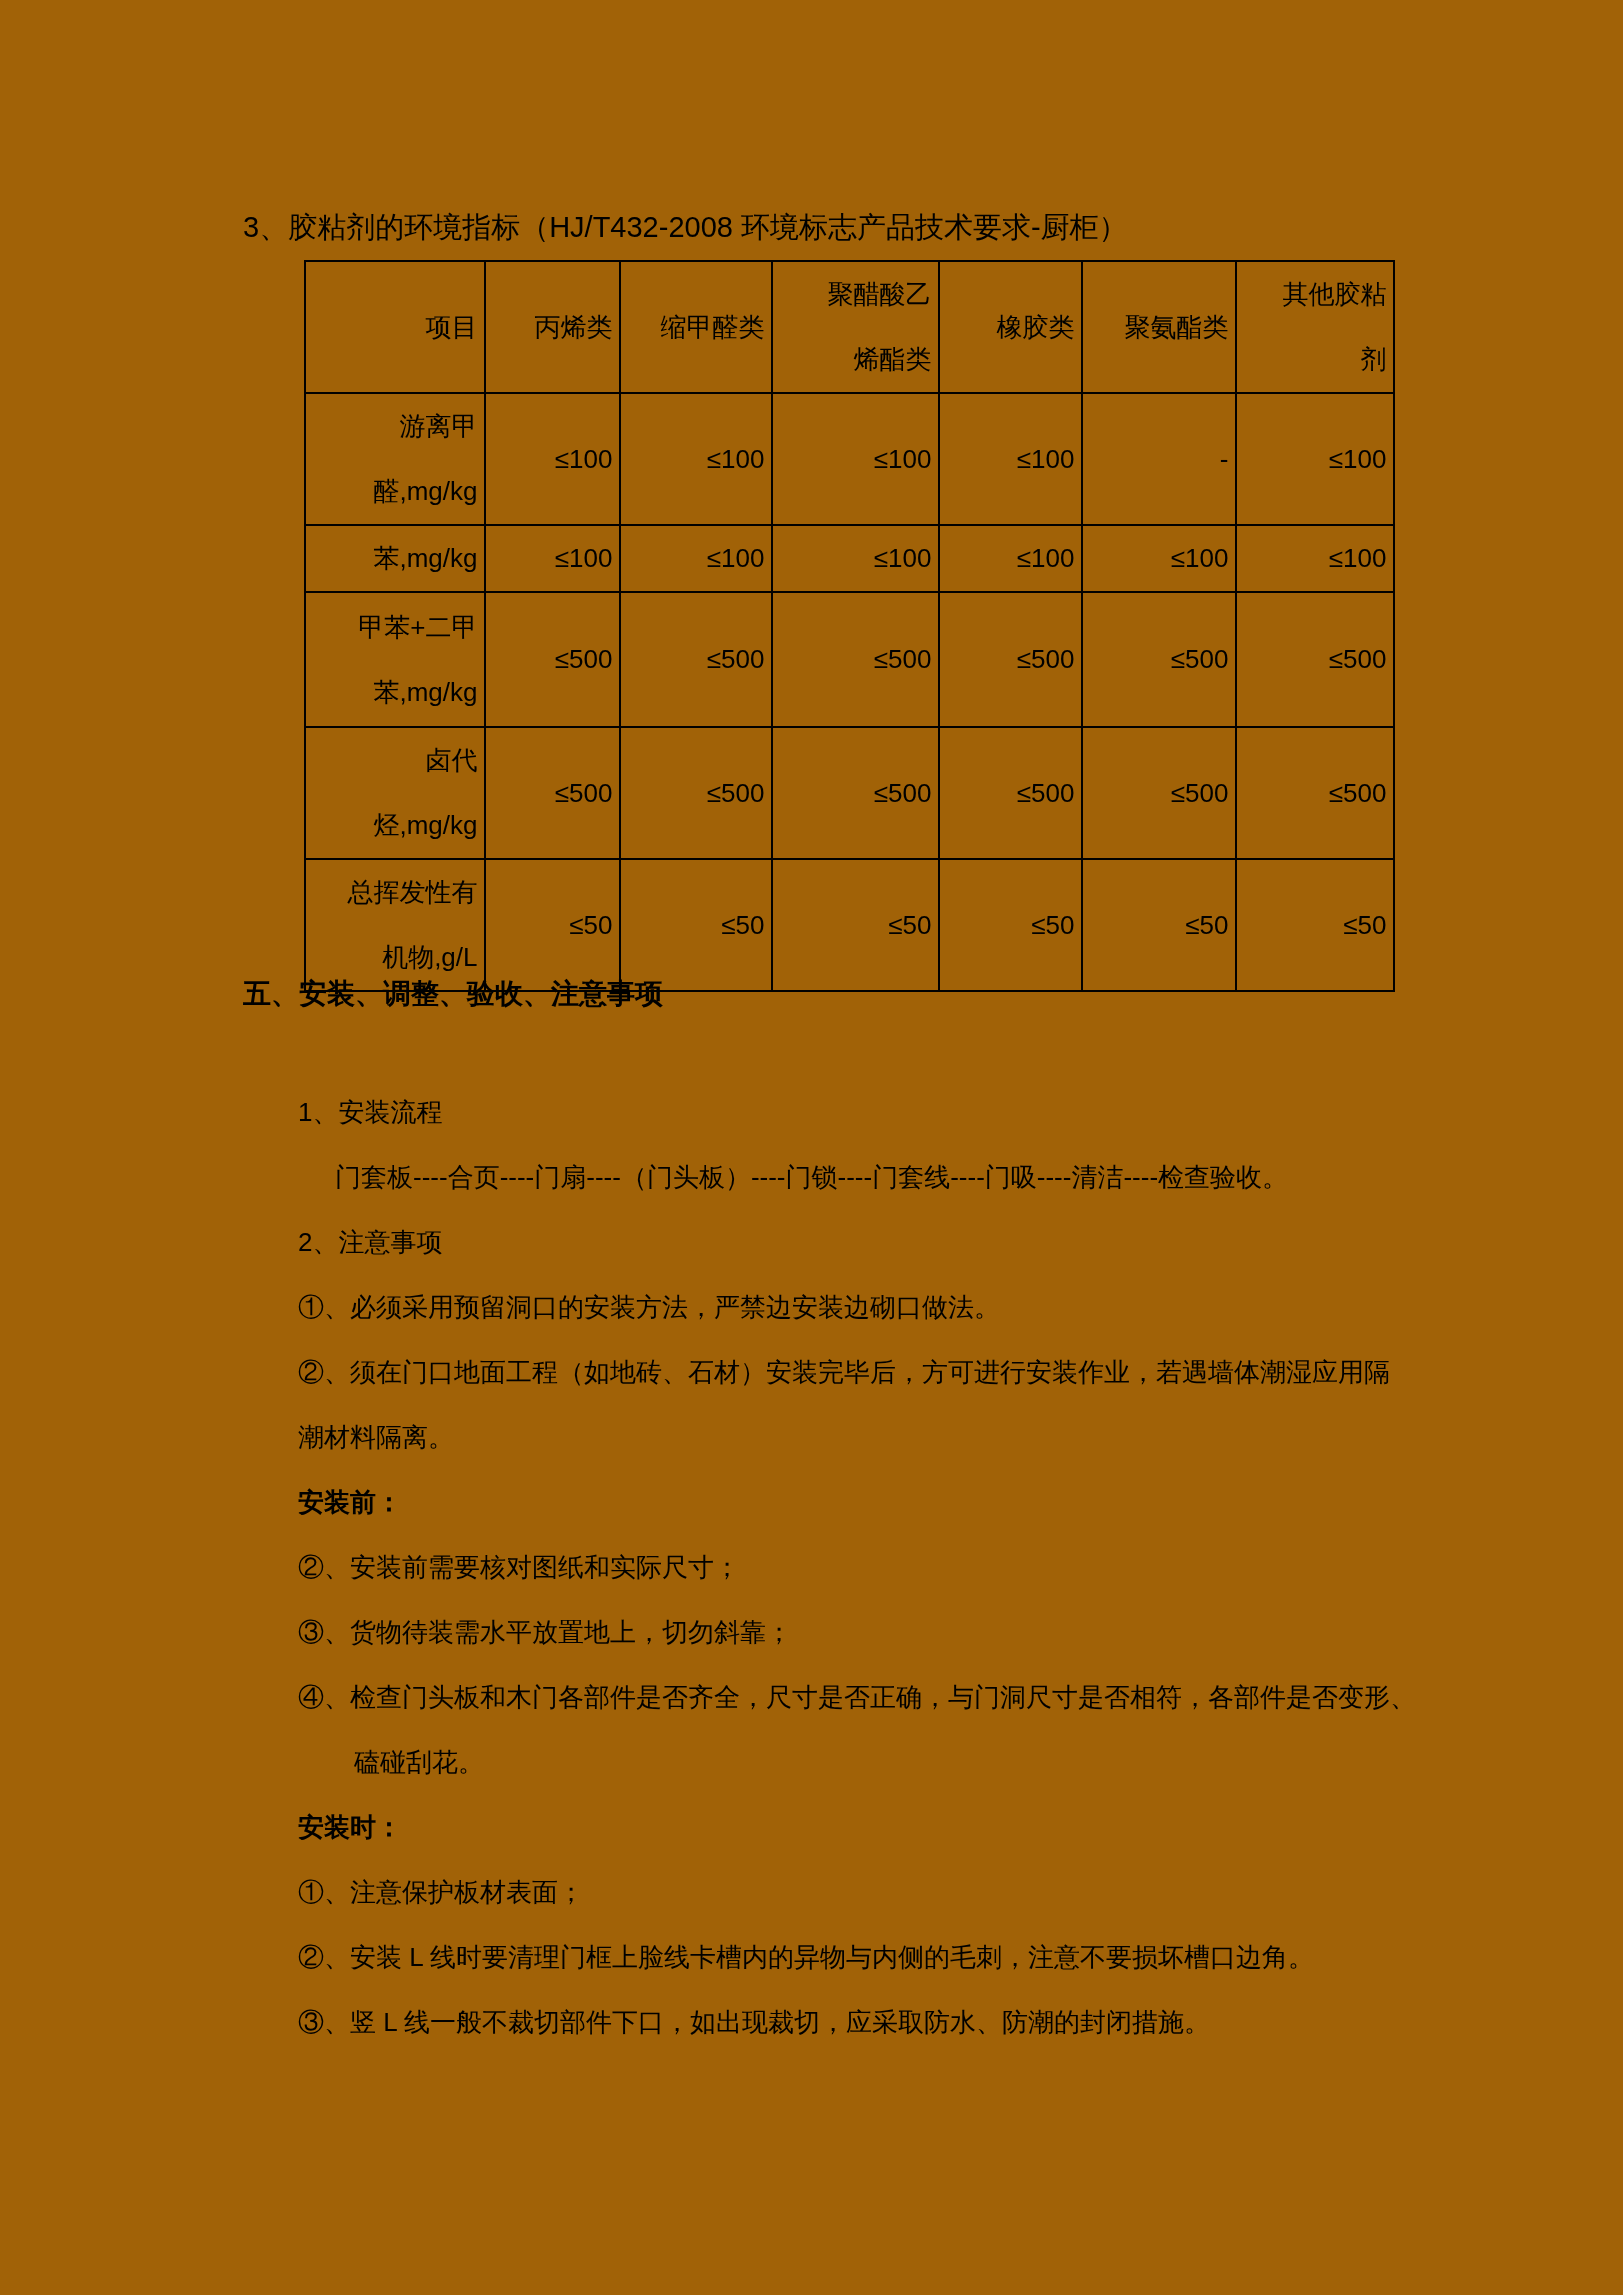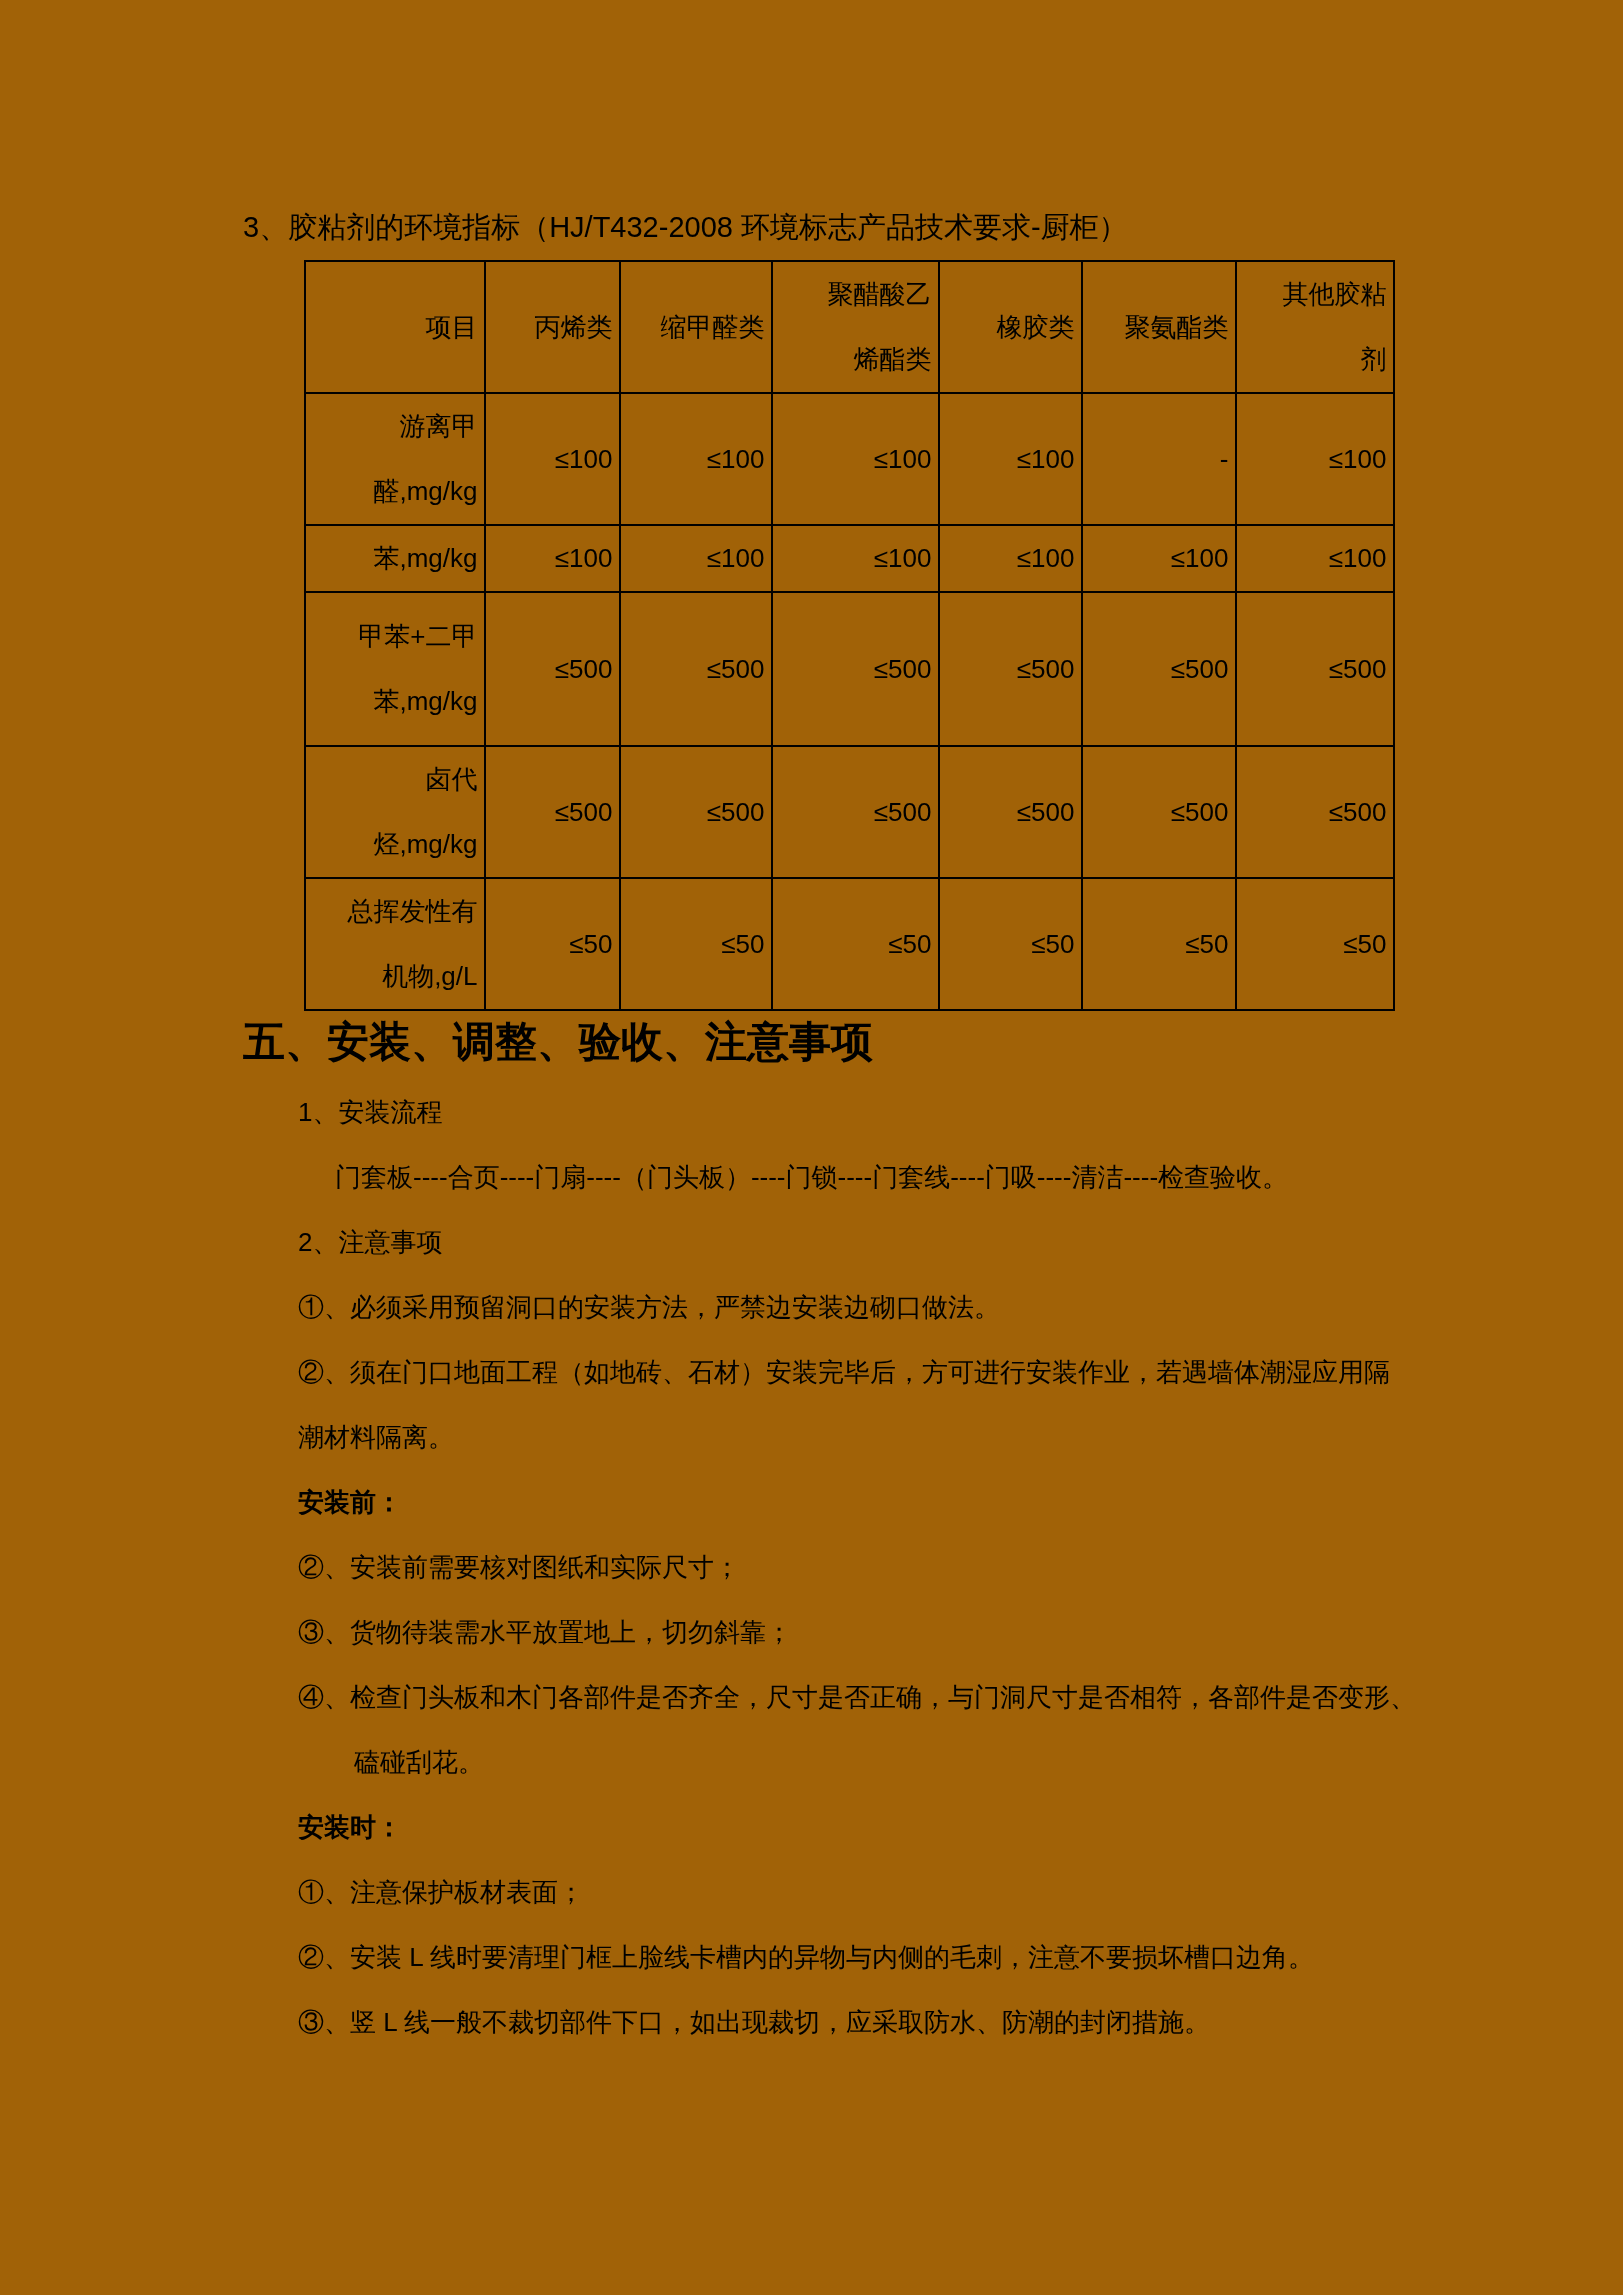--- a/index.html
+++ b/index.html
@@ -34,28 +34,28 @@
     font-weight: normal;
     text-align: right;
     vertical-align: middle;
     padding: 0 6.5px 0 17px;
     line-height: 65px;
     white-space: pre-line;
   }
   table.spec thead tr { height: 131px; }
   table.spec tbody tr:nth-child(1) { height: 132px; }
   table.spec tbody tr:nth-child(2) { height: 61px; }
-  table.spec tbody tr:nth-child(3) { height: 154px; margin-top: 33px; }
+  table.spec tbody tr:nth-child(3) { height: 135px; margin-top: 33px; }
   table.spec tbody tr:nth-child(4) { height: 132px; }
   table.spec tbody tr:nth-child(5) { height: 107px; }
   .sec5-heading {
     position: absolute;
     left: 243px;
-    top: 1016px;
-    font-size: 42px;
+    top: 968px;
+    font-size: 28px;
     font-weight: bold;
     line-height: 52px;
     white-space: nowrap;
   }
   .body-text {
     position: absolute;
     left: 298px;
     top: 1080px;
     width: 1158px;
   }

